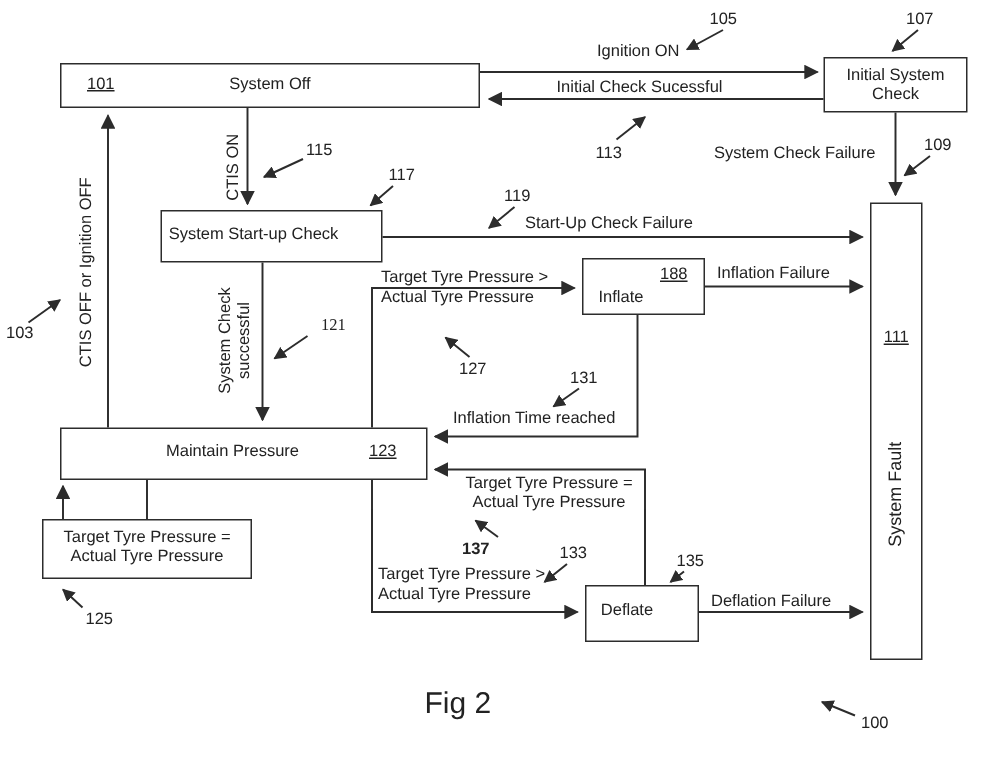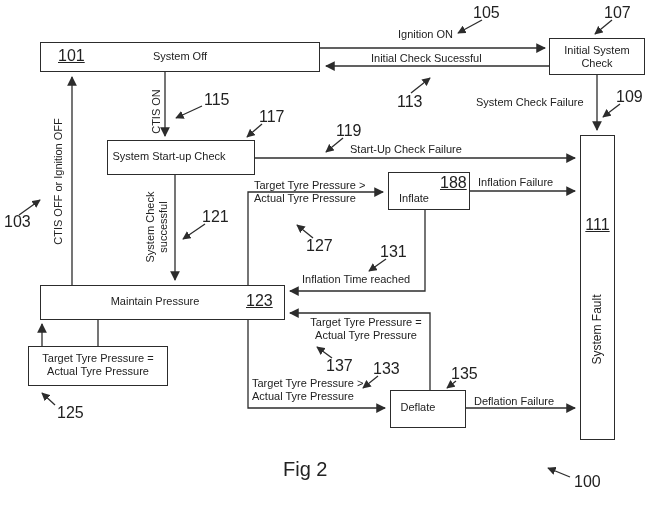--- a/index.html
+++ b/index.html
@@ -4,21 +4,21 @@
 <style>
   * { margin:0; padding:0; box-sizing:border-box; }
   html,body { background:#fff; }
   .stage { position:relative; width:660px; height:505px; background:#fff;
            font-family:"Liberation Sans", sans-serif; color:#222; overflow:hidden; }
   .stage svg { position:absolute; left:0; top:0; }
   .box { position:absolute; border:1.6px solid #2c2c2c; }
   .lbl { position:absolute; font-size:11px; line-height:13px; white-space:nowrap; }
   .wrap { white-space:normal; }
   .ctr { text-align:center; }
-  .ref { position:absolute; font-size:16px; line-height:12px; }
+  .ref { position:absolute; font-size:11px; line-height:12px; }
   .u { text-decoration:underline; }
   .rot { transform:rotate(-90deg); }
   .fig { position:absolute; font-size:20px; }
 </style>
 </head>
 <body>
 
 <div class="stage">
 
   <svg width="660" height="505" viewBox="0 0 660 505">
@@ -110,25 +110,25 @@
   <div class="lbl rot ctr" style="left:-37px; top:175px; width:190px;">CTIS OFF or Ignition OFF</div>
   <div class="lbl rot ctr wrap" style="left:110px; top:214px; width:94px;">System Check successful</div>
 
   <div class="ref" style="left:473px; top:7px;">105</div>
   <div class="ref" style="left:604px; top:7px;">107</div>
   <div class="ref" style="left:397px; top:96px;text-align:right;">113</div>
   <div class="ref" style="left:204px; top:94px;">115</div>
   <div class="ref" style="left:259px; top:111px;">117</div>
   <div class="ref" style="left:336px; top:125px;">119</div>
   <div class="ref" style="left:616px; top:91px;">109</div>
-  <div class="ref" style="left:202px; top:211px;">121</div>
+  <div class="ref" style="left:214px; top:211px;font-family:Liberation Serif, serif;">121</div>
   <div class="ref" style="left:306px; top:240px;">127</div>
   <div class="ref" style="left:380px; top:246px;">131</div>
   <div class="ref" style="left:4px; top:216px;">103</div>
-  <div class="ref" style="left:326px; top:360px;">137</div>
+  <div class="ref" style="left:308px; top:360px;font-weight:bold;">137</div>
   <div class="ref" style="left:373px; top:363px;">133</div>
   <div class="ref" style="left:451px; top:368px;">135</div>
   <div class="ref" style="left:57px; top:407px;">125</div>
   <div class="ref" style="left:574px; top:476px;">100</div>
 
   <div class="fig" style="left:283px; top:458px;">Fig 2</div>
 
 </div>
 
 </body></html>

